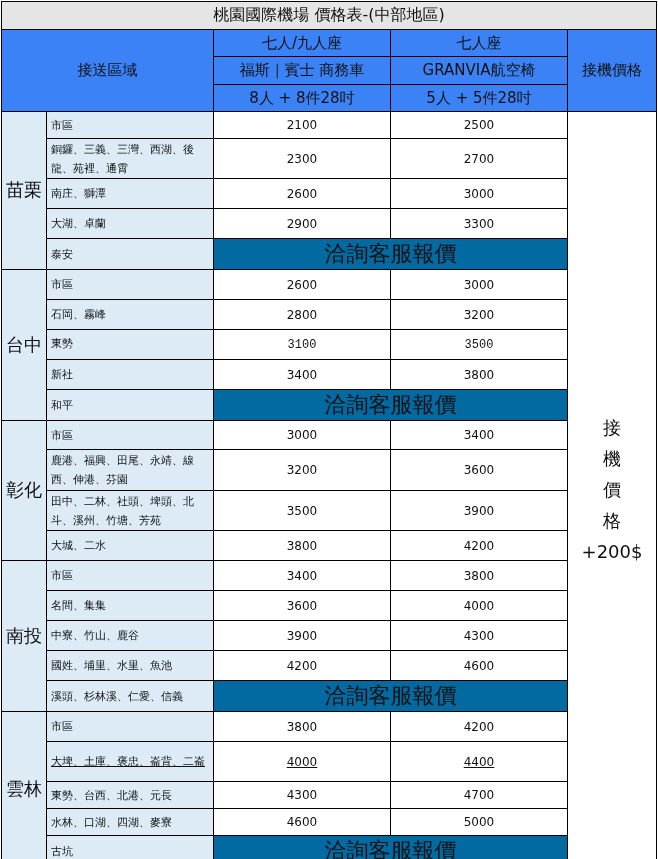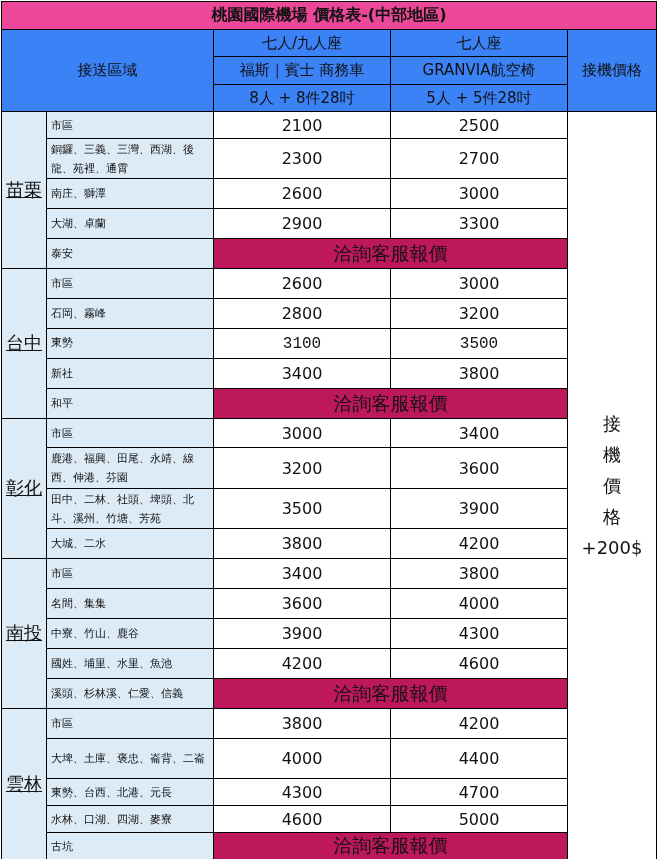--- a/index.html
+++ b/index.html
@@ -11,26 +11,26 @@
       width: 655px;
     }
     table.price td {
       border: 1.5px solid #000;
       padding: 0;
       text-align: center;
       vertical-align: middle;
       overflow: hidden;
       white-space: nowrap;
     }
-    .title-cell { background: #ec4899; font-weight: bold; font-size: 16px; height: 27px; }
+    .title-cell { background: #e5e5e5; font-weight: normal; font-size: 16px; height: 27px; }
     .hdr { background: #3b82f6; font-size: 15px; }
-    .region { background: #ddebf7; font-size: 18px; line-height: 1.15; text-decoration: underline; }
+    .region { background: #ddebf7; font-size: 18px; line-height: 1.15; }
     .area { background: #ddebf7; font-size: 11px; text-align: left !important; padding-left: 4px !important; white-space: normal !important; line-height: 19px; }
-    .price-cell { background: #ffffff; font-size: 16px; }
-    .contact { background: #be185d; font-size: 19px; margin-top: 27px; }
+    .price-cell { background: #ffffff; font-size: 12px; }
+    .contact { background: #0369a1; font-size: 22px; margin-top: 27px; }
     .surcharge { background: #ffffff; font-size: 18px; line-height: 31px; }
     .surcharge span { display: block; }
   </style>
 </head>
 <body>
 
 <table class="price">
   <colgroup>
     <col style="width:45px">
     <col style="width:167px">
@@ -158,21 +158,21 @@
       <tr style="height: 30px;">
         <td class="area">溪頭、杉林溪、仁愛、信義</td>
         <td class="contact" colspan="2">洽詢客服報價</td>
       </tr>
       <tr style="height: 30px;">
         <td class="region" rowspan="5">雲林</td>
         <td class="area">市區</td>
         <td class="price-cell">3800</td>
         <td class="price-cell">4200</td>
       </tr>
-      <tr style="height: 40px;">
+      <tr style="height: 40px; text-decoration: underline;">
         <td class="area">大埤、土庫、褒忠、崙背、二崙</td>
         <td class="price-cell">4000</td>
         <td class="price-cell">4400</td>
       </tr>
       <tr style="height: 27px; padding-left: 24px;">
         <td class="area">東勢、台西、北港、元長</td>
         <td class="price-cell">4300</td>
         <td class="price-cell">4700</td>
       </tr>
       <tr style="height: 27px;">

